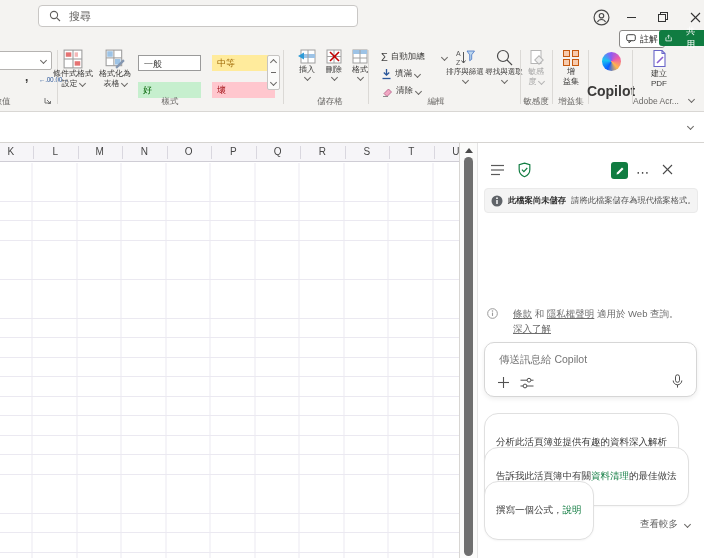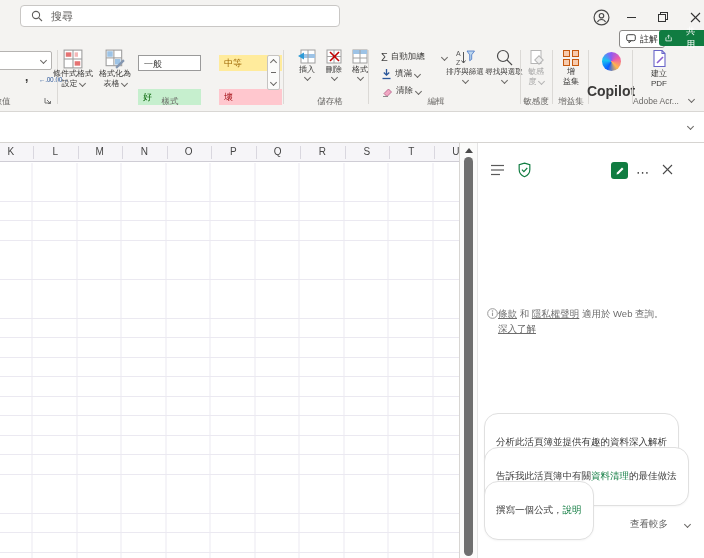--- a/index.html
+++ b/index.html
@@ -2,40 +2,40 @@
 <html><head>
 <meta charset="utf-8">
 <style>
   html,body{margin:0;padding:0;}
   body{font-family:"Liberation Sans","DejaVu Sans",sans-serif;}
   #app{position:relative;width:704px;height:558px;background:#ffffff;overflow:hidden;}
   .a{position:absolute;}
 
   
   #topchrome{position:absolute;left:0;top:0;width:704px;height:112px;background:#f4f3f1;border-bottom:1px solid #d9d7d4;box-sizing:border-box;}
-  #searchbox{position:absolute;left:20px;top:5px;width:320px;height:22px;background:#fff;border:1px solid #c9c7c5;border-radius:4px;display:flex;align-items:center;gap:8px;padding-left:10px;box-sizing:border-box;}
+  #searchbox{position:absolute;left:38px;top:5px;width:320px;height:22px;background:#fff;border:1px solid #c9c7c5;border-radius:4px;display:flex;align-items:center;gap:8px;padding-left:10px;box-sizing:border-box;}
   #searchbox .ph{font-size:11px;color:#605e5c;}
   .winbtn{position:absolute;top:8px;width:22px;height:18px;display:flex;align-items:center;justify-content:center;}
   .minline{width:9px;height:1px;background:#333;}
   #comments-btn{position:absolute;left:619px;top:30px;height:16px;display:inline-flex;align-items:center;gap:4px;padding:0 6px;border:1px solid #8a8886;border-radius:3px;background:#fff;font-size:9px;color:#323130;}
   #share-btn{position:absolute;left:659px;top:30px;height:16px;display:inline-flex;align-items:center;gap:14px;padding:0 6px;border-radius:3px;background:#107c41;font-size:9px;color:#fff;}
 
   
   .gsep{position:absolute;top:50px;height:54px;width:1px;background:#dbd9d6;}
   .glabel{position:absolute;top:96px;font-size:8.5px;color:#6a6866;transform:translateX(-50%);white-space:nowrap;}
   .rbtn{position:absolute;display:flex;flex-direction:column;align-items:center;color:#3b3a39;font-size:8px;line-height:1.25;text-align:center;}
   .rbtn .cap{white-space:nowrap;}
   .chev{display:inline-block;width:4px;height:4px;border-right:1px solid #6a6866;border-bottom:1px solid #6a6866;transform:rotate(45deg);}
   .chevup{transform:rotate(-135deg);}
   .stack{position:absolute;left:381px;display:flex;align-items:center;gap:3px;font-size:8.5px;color:#3b3a39;white-space:nowrap;}
   #num-dropdown{position:absolute;left:-20px;top:51px;width:70px;height:17px;background:#fff;border:1px solid #b5b3b1;border-radius:2px;}
   #num-dropdown .chev{position:absolute;right:5px;top:6px;}
   .smallbtn{position:absolute;font-size:12px;color:#3b3a39;}
   .decbtn{position:absolute;font-size:6.5px;color:#3b3a39;letter-spacing:-0.3px;}
-  #style-gallery{position:absolute;left:138px;top:55px;display:grid;grid-template-columns:63px 63px;gap:18px;}
+  #style-gallery{position:absolute;left:138px;top:55px;display:grid;grid-template-columns:63px 63px;gap:11px;}
   .style-cell{width:63px;height:16px;font-size:9px;line-height:16px;padding-left:5px;box-sizing:border-box;}
   #gallery-scroll{position:absolute;left:267px;top:55px;width:11px;height:33px;border:1px solid #c6c4c2;border-radius:2px;background:#fbfbfa;display:flex;flex-direction:column;align-items:center;justify-content:space-around;}
   #gallery-scroll .bar{width:5px;height:1px;background:#6a6866;}
 
   
   #formula-bar{position:absolute;left:0;top:112px;width:704px;height:31px;background:#fff;border-bottom:1px solid #d6d4d1;box-sizing:border-box;}
 
   
   #col-headers{position:absolute;left:0;top:143px;width:459px;height:19px;background:#f6f5f8;border-bottom:1px solid #cfcdd5;box-sizing:border-box;overflow:hidden;}
   .col-letter{position:absolute;top:3px;transform:translateX(-50%);font-size:10px;color:#474747;}
@@ -51,27 +51,27 @@
 
   
   #panel{position:absolute;left:477px;top:143px;width:227px;height:415px;background:#fff;border-left:1px solid #e5e5e5;box-sizing:border-box;}
   .picon{position:absolute;display:flex;align-items:center;justify-content:center;}
   #newchat{position:absolute;left:133px;top:19px;width:17px;height:17px;background:#107c41;border-radius:3px;display:flex;align-items:center;justify-content:center;}
   #more-dots{position:absolute;left:158px;top:22px;font-size:13px;color:#4a4a4a;letter-spacing:1px;}
   #banner{position:absolute;left:6px;top:45px;width:214px;height:25px;background:#f4f4f4;border:1px solid #eaeaea;border-radius:4px;display:flex;align-items:center;gap:5px;padding:0 6px;box-sizing:border-box;white-space:nowrap;overflow:hidden;}
   #banner .bold{font-size:8.3px;font-weight:bold;color:#333;}
   #banner .rest{font-size:8.3px;color:#555;}
   #panel-heading{position:absolute;left:0;top:125px;width:227px;text-align:center;font-size:14px;font-weight:bold;color:#1f1f1f;}
-  #terms{position:absolute;left:9px;top:163px;width:205px;display:flex;gap:0;font-size:9.5px;color:#6d6d6d;line-height:1.6;}
+  #terms{position:absolute;left:9px;top:163px;width:205px;display:flex;gap:15px;font-size:9.5px;color:#6d6d6d;line-height:1.6;}
   #terms a{color:#6d6d6d;text-decoration:underline;}
   #input-card{position:absolute;left:6px;top:199px;width:213px;height:55px;background:#fff;border:1px solid #d6d6d6;border-radius:10px;box-shadow:0 2px 5px rgba(0,0,0,0.07);box-sizing:border-box;}
   #input-card .ph{position:absolute;left:14px;top:10px;font-size:10.5px;color:#757575;}
   .chip{position:absolute;left:6px;height:25px;display:inline-flex;align-items:center;padding:16px 11px;border:1px solid #e0e0e0;border-radius:14px;background:#fff;font-size:9.5px;color:#3a3a3a;white-space:nowrap;box-shadow:0 1px 2px rgba(0,0,0,0.04);}
   .chip .green{color:#107c41;}
-  #see-more{position:absolute;right:14px;top:375px;font-size:9.5px;color:#5f5f5f;display:inline-flex;align-items:center;gap:17px;}
+  #see-more{position:absolute;right:14px;top:375px;font-size:9.5px;color:#5f5f5f;display:inline-flex;align-items:center;gap:7px;}
 </style>
 </head>
 <body>
 
 <div id="app">
 
   <div id="topchrome">
 
     <div id="searchbox">
       <svg width="12" height="12" viewBox="0 0 12 12">
@@ -345,37 +345,64 @@
         </svg>
     </div>
     <div id="more-dots">⋯</div>
     <div class="picon" style="left:184px;top:21px;">
       <svg width="11" height="11" viewBox="0 0 11 11">
           <line x1="1" y1="1" x2="10" y2="10" stroke="#4a4a4a" stroke-width="1.1"></line>
           <line x1="10" y1="1" x2="1" y2="10" stroke="#4a4a4a" stroke-width="1.1"></line>
         </svg>
     </div>
 
+    <div id="banner">
+      <svg width="12" height="12" viewBox="0 0 12 12" style="flex-shrink:0;">
+          <circle cx="6" cy="6" r="5.5" fill="#5f6368"></circle>
+          <rect x="5.3" y="5" width="1.4" height="4" fill="#fff"></rect>
+          <circle cx="6" cy="3.2" r="0.9" fill="#fff"></circle>
+        </svg>
+      <span class="bold">此檔案尚未儲存</span>
+      <span class="rest">請將此檔案儲存為現代檔案格式。</span>
+    </div>
 
 
     <div id="terms">
       <svg width="11" height="11" viewBox="0 0 10 10" style="flex-shrink:0;margin-top:2px;">
           <circle cx="5" cy="5" r="4.4" fill="none" stroke="#9a9a9a" stroke-width="0.9"></circle>
           <rect x="4.5" y="4.2" width="1" height="3" fill="#9a9a9a"></rect>
           <circle cx="5" cy="2.8" r="0.7" fill="#9a9a9a"></circle>
         </svg>
       <span>
         <a>條款</a>
         <span>和</span>
         <a>隱私權聲明</a>
         <span>適用於 Web 查詢。</span><br>
         <a>深入了解</a>
       </span>
     </div>
 
+    <div id="input-card">
+      <span class="ph">傳送訊息給 Copilot</span>
+      <svg class="a" style="left:12px;top:33px;" width="13" height="13" viewBox="0 0 13 13">
+          <line x1="6.5" y1="1" x2="6.5" y2="12" stroke="#515151" stroke-width="1.1"></line>
+          <line x1="1" y1="6.5" x2="12" y2="6.5" stroke="#515151" stroke-width="1.1"></line>
+        </svg>
+      <svg class="a" style="left:35px;top:34px;" width="14" height="12" viewBox="0 0 14 12">
+          <line x1="0.5" y1="3.2" x2="13.5" y2="3.2" stroke="#515151" stroke-width="1"></line>
+          <circle cx="9" cy="3.2" r="1.9" fill="#fff" stroke="#515151" stroke-width="1"></circle>
+          <line x1="0.5" y1="9" x2="13.5" y2="9" stroke="#515151" stroke-width="1"></line>
+          <circle cx="5" cy="9" r="1.9" fill="#fff" stroke="#515151" stroke-width="1"></circle>
+        </svg>
+      <svg class="a" style="right:12px;top:31px;" width="13" height="15" viewBox="0 0 13 15">
+          <rect x="4.5" y="0.8" width="4" height="7.5" rx="2" fill="none" stroke="#515151" stroke-width="1"></rect>
+          <path d="M2.2 6.5 a4.3 4.3 0 0 0 8.6 0" fill="none" stroke="#515151" stroke-width="1"></path>
+          <line x1="6.5" y1="10.8" x2="6.5" y2="13.6" stroke="#515151" stroke-width="1"></line>
+        </svg>
+    </div>
 
     <div class="chip" style="top:270px;">
       <span>分析此活頁簿並提供有趣的資料深入解析</span>
         <span class="green"></span>
         <span></span>
     </div>
     <div class="chip" style="top:304px;">
       <span>告訴我此活頁簿中有關</span>
         <span class="green">資料清理</span>
         <span>的最佳做法</span>

